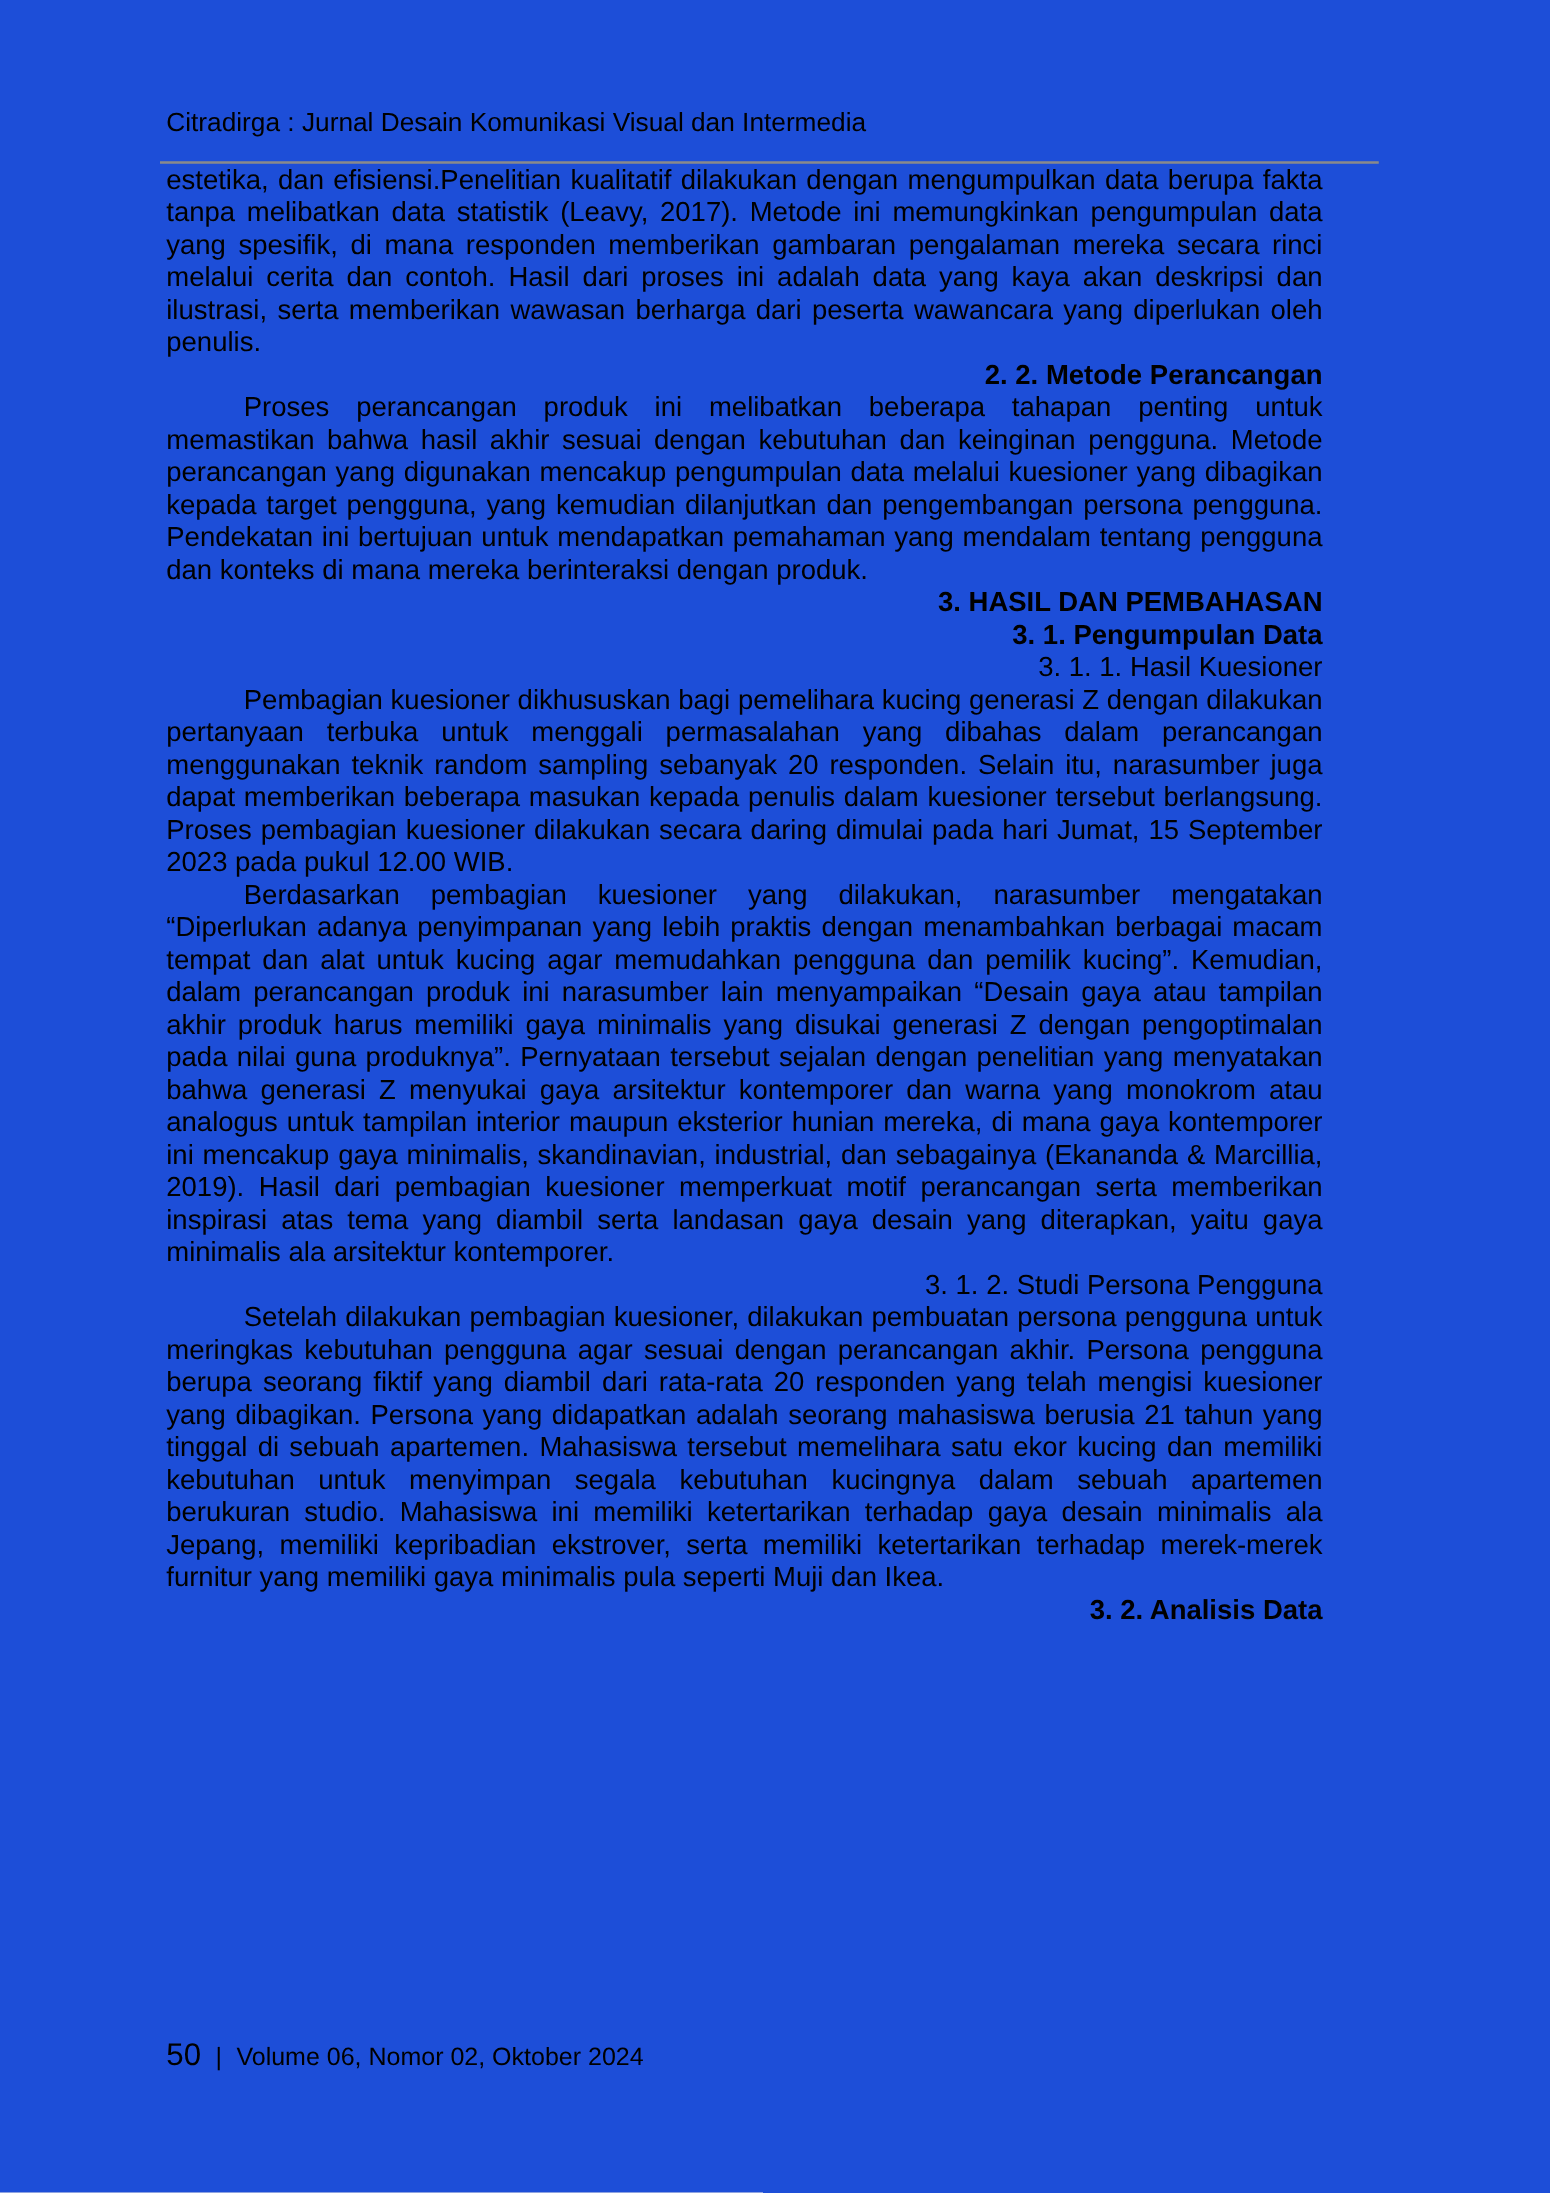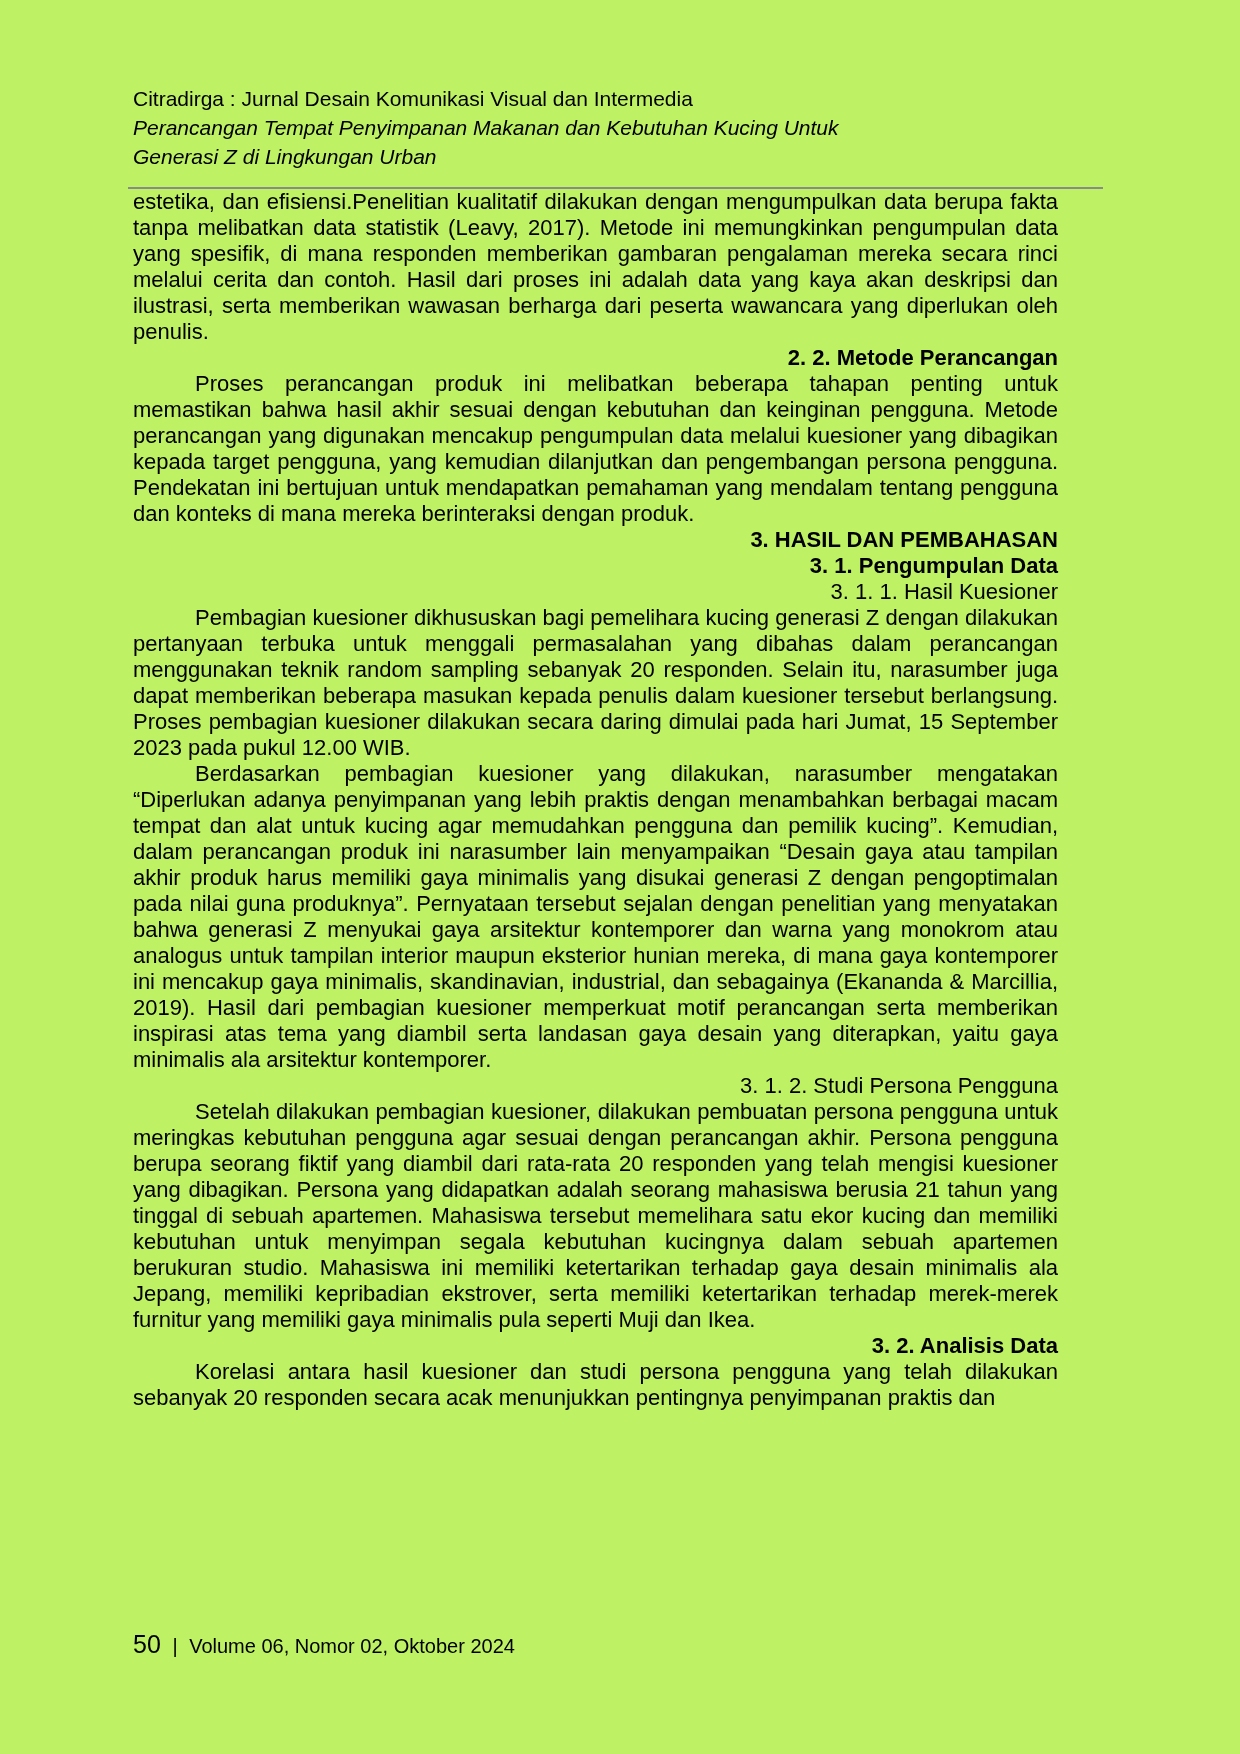--- a/index.html
+++ b/index.html
@@ -1,21 +1,21 @@
 <!DOCTYPE html>
 <html><head>
 <meta charset="utf-8">
 <style>
   html, body { margin: 0; padding: 0; background: #e8e8e8; }
   .page {
     position: relative;
     width: 1240px;
     height: 1754px;
     margin: 0 auto;
-    background: #bef264;
+    background: #1d4ed8;
     color: #000000;
     font-family: "Liberation Sans", sans-serif;
     overflow: hidden;
   }
   .content {
     position: absolute;
     left: 133px;
     top: 84px;
     width: 975px;
   }
@@ -68,21 +68,20 @@
 </style>
 </head>
 <body>
 
 <div class="page">
   <div class="content">
 
     <div class="header-row">
       <div class="header-left">
         <div class="journal-name">Citradirga : Jurnal Desain Komunikasi Visual dan Intermedia</div>
-        <div class="article-title">Perancangan Tempat Penyimpanan Makanan dan Kebutuhan Kucing Untuk Generasi Z di Lingkungan Urban</div>
       </div>
     </div>
 
     <hr class="header-divider">
 
     <div class="body-col">
       <p class="para-1">estetika, dan efisiensi.Penelitian kualitatif dilakukan dengan mengumpulkan data berupa fakta tanpa melibatkan data statistik (Leavy, 2017). Metode ini memungkinkan pengumpulan data yang spesifik, di mana responden memberikan gambaran pengalaman mereka secara rinci melalui cerita dan contoh. Hasil dari proses ini adalah data yang kaya akan deskripsi dan ilustrasi, serta memberikan wawasan berharga dari peserta wawancara yang diperlukan oleh penulis.</p>
 
       <p class="h-bold gap-lg">2. 2. Metode Perancangan</p>
       <p class="indent">Proses perancangan produk ini melibatkan beberapa tahapan penting untuk memastikan bahwa hasil akhir sesuai dengan kebutuhan dan keinginan pengguna. Metode perancangan yang digunakan mencakup pengumpulan data melalui kuesioner yang dibagikan kepada target pengguna, yang kemudian dilanjutkan dan pengembangan persona pengguna. Pendekatan ini bertujuan untuk mendapatkan pemahaman yang mendalam tentang pengguna dan konteks di mana mereka berinteraksi dengan produk.</p>
@@ -90,21 +89,20 @@
       <p class="h-bold gap-lg">3. HASIL DAN PEMBAHASAN</p>
       <p class="h-bold">3. 1. Pengumpulan Data</p>
       <p class="h-plain">3. 1. 1. Hasil Kuesioner</p>
       <p class="indent">Pembagian kuesioner dikhususkan bagi pemelihara kucing generasi Z dengan dilakukan pertanyaan terbuka untuk menggali permasalahan yang dibahas dalam perancangan menggunakan teknik random sampling sebanyak 20 responden. Selain itu, narasumber juga dapat memberikan beberapa masukan kepada penulis dalam kuesioner tersebut berlangsung. Proses pembagian kuesioner dilakukan secara daring dimulai pada hari Jumat, 15 September 2023 pada pukul 12.00 WIB.</p>
       <p class="indent">Berdasarkan pembagian kuesioner yang dilakukan, narasumber mengatakan “Diperlukan adanya penyimpanan yang lebih praktis dengan menambahkan berbagai macam tempat dan alat untuk kucing agar memudahkan pengguna dan pemilik kucing”. Kemudian, dalam perancangan produk ini narasumber lain menyampaikan “Desain gaya atau tampilan akhir produk harus memiliki gaya minimalis yang disukai generasi Z dengan pengoptimalan pada nilai guna produknya”. Pernyataan tersebut sejalan dengan penelitian yang menyatakan bahwa generasi Z menyukai gaya arsitektur kontemporer dan warna yang monokrom atau analogus untuk tampilan interior maupun eksterior hunian mereka, di mana gaya kontemporer ini mencakup gaya minimalis, skandinavian, industrial, dan sebagainya (Ekananda &amp; Marcillia, 2019). Hasil dari pembagian kuesioner memperkuat motif perancangan serta memberikan inspirasi atas tema yang diambil serta landasan gaya desain yang diterapkan, yaitu gaya minimalis ala arsitektur kontemporer.</p>
 
       <p class="h-plain gap-xl">3. 1. 2. Studi Persona Pengguna</p>
       <p class="indent">Setelah dilakukan pembagian kuesioner, dilakukan pembuatan persona pengguna untuk meringkas kebutuhan pengguna agar sesuai dengan perancangan akhir. Persona pengguna berupa seorang fiktif yang diambil dari rata-rata 20 responden yang telah mengisi kuesioner yang dibagikan. Persona yang didapatkan adalah seorang mahasiswa berusia 21 tahun yang tinggal di sebuah apartemen. Mahasiswa tersebut memelihara satu ekor kucing dan memiliki kebutuhan untuk menyimpan segala kebutuhan kucingnya dalam sebuah apartemen berukuran studio. Mahasiswa ini memiliki ketertarikan terhadap gaya desain minimalis ala Jepang, memiliki kepribadian ekstrover, serta memiliki ketertarikan terhadap merek-merek furnitur yang memiliki gaya minimalis pula seperti Muji dan Ikea.</p>
 
       <p class="h-bold gap-md">3. 2. Analisis Data</p>
-      <p class="indent">Korelasi antara hasil kuesioner dan studi persona pengguna yang telah dilakukan sebanyak 20 responden secara acak menunjukkan pentingnya penyimpanan praktis dan</p>
     </div>
 
   </div>
 
   <div class="footer">
     <span class="page-num">50</span>
     <span class="sep">|</span>
     <span>Volume 06, Nomor 02, Oktober 2024</span>
   </div>
 </div>

